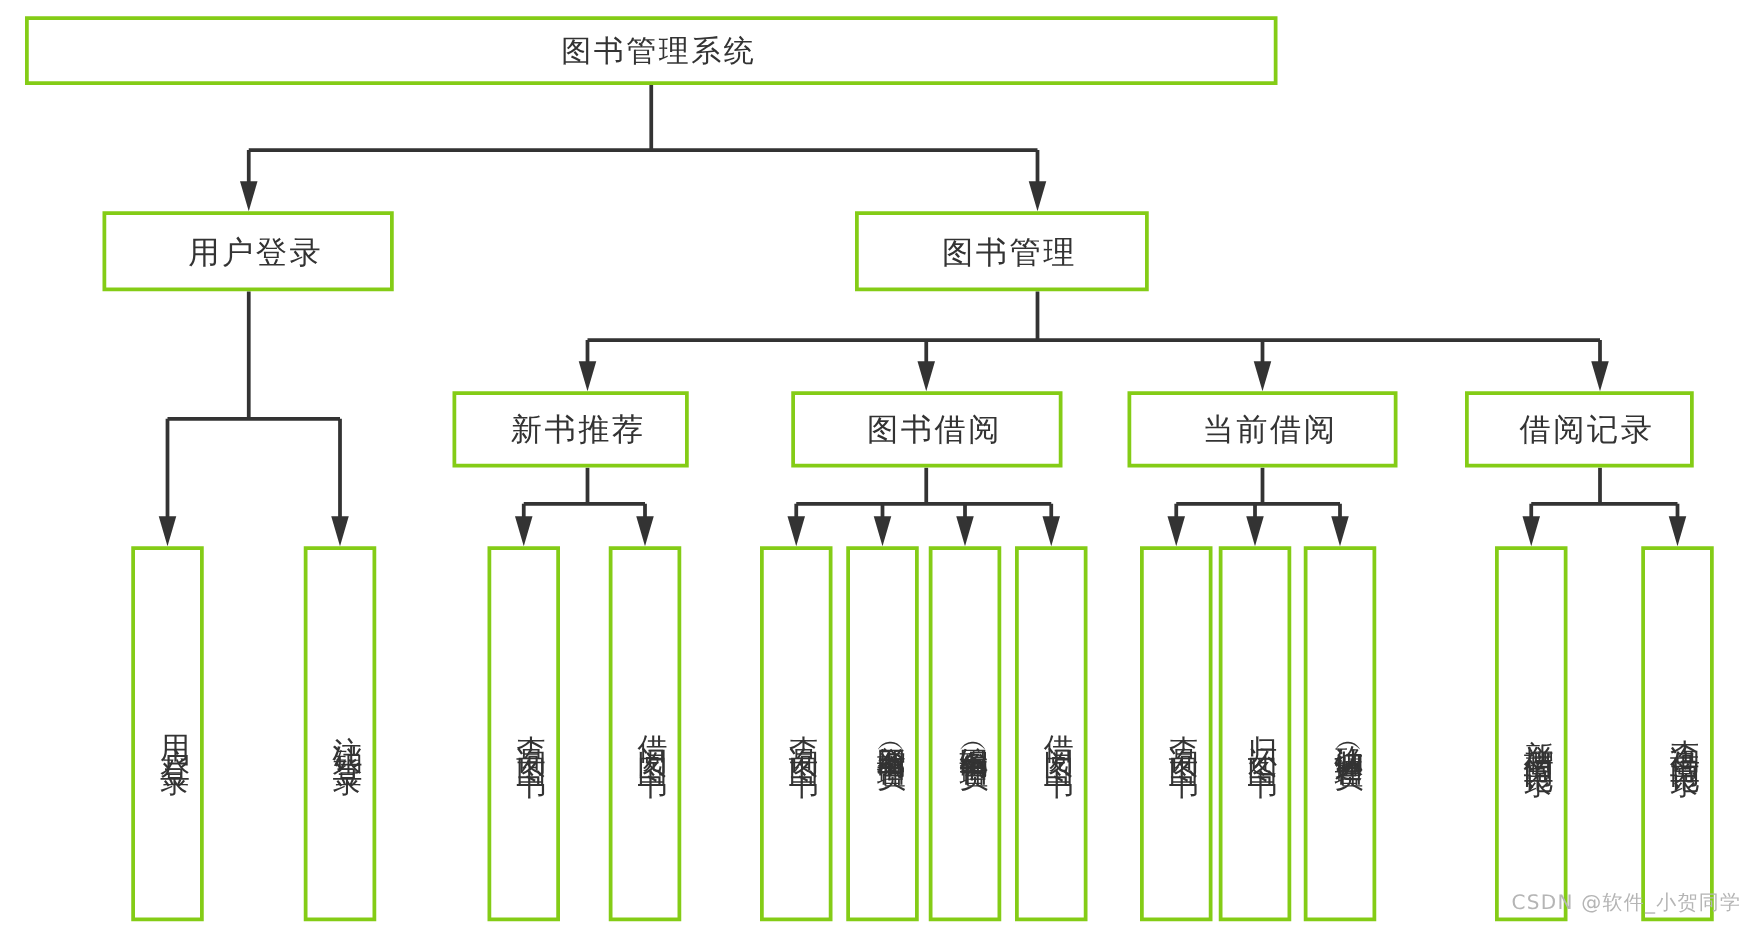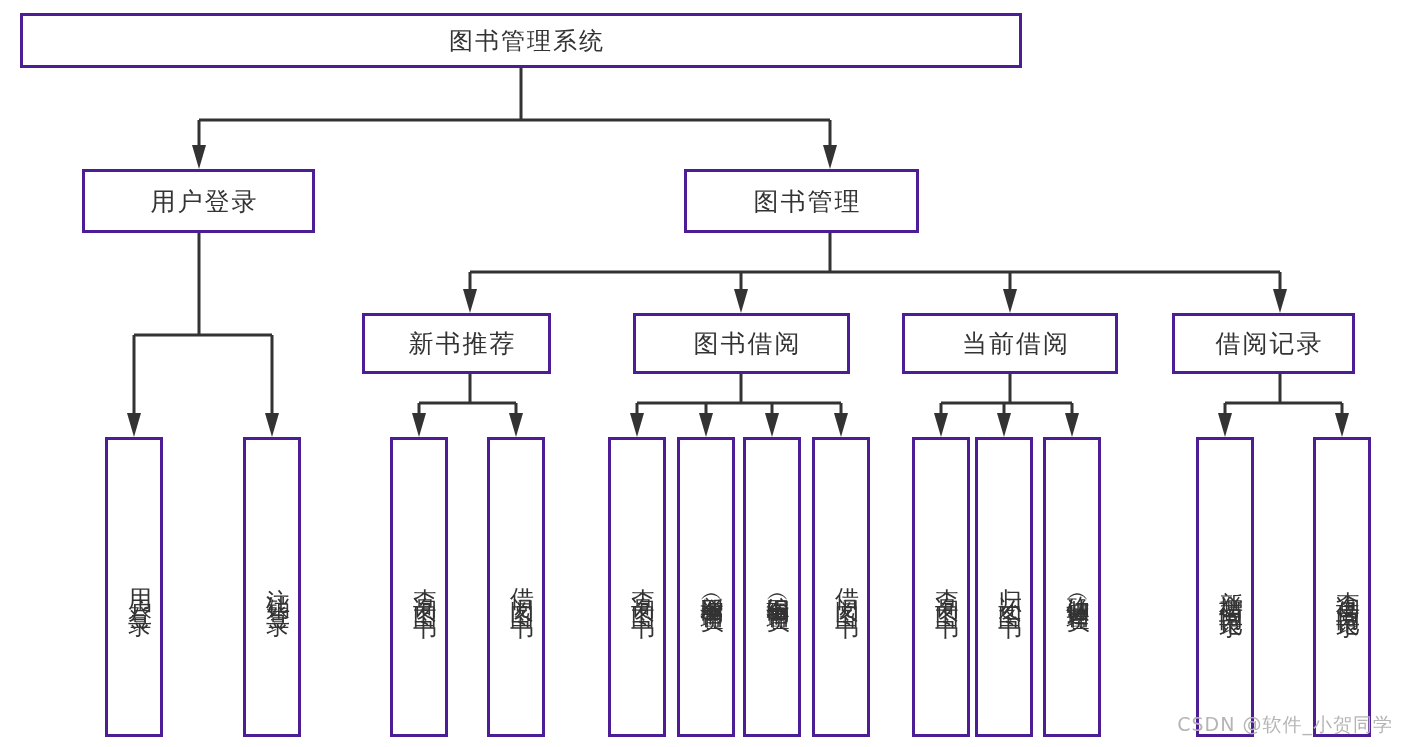--- a/index.html
+++ b/index.html
@@ -2,21 +2,21 @@
 <html><head>
 <meta charset="utf-8">
 <style>
   html,body{margin:0;padding:0;background:#ffffff;}
   body{font-family:"DejaVu Sans","Liberation Sans",sans-serif;}
   .stage{position:relative;width:1405px;height:747px;background:#ffffff;overflow:hidden;}
   .conn{position:absolute;left:0;top:0;}
   .node{
     position:absolute;
     box-sizing:border-box;
-    border:3px solid #4c1d95;
+    border:3px solid #84cc16;
     background:#ffffff;
     display:flex;
     align-items:center;
     justify-content:center;
     color:#333333;
     padding-left:12px;
   }
   .node.h .lbl{
     font-size:25px;
     letter-spacing:2px;
@@ -30,21 +30,21 @@
     line-height:1;
     white-space:nowrap;
   }
   .node.v.short .lbl{letter-spacing:9px;}
   .node.v.mid .lbl{letter-spacing:5px;}
   .node.v.long .lbl{letter-spacing:2px;font-size:23px;}
   .watermark{
     position:absolute;
     right:12px;
     top:712px;
-    font-size:19px;
+    font-size:16px;
     color:#b5b5b5;
     letter-spacing:1px;
     white-space:nowrap;
   }
 </style>
 </head>
 <body>
 
 <div class="stage">
 

